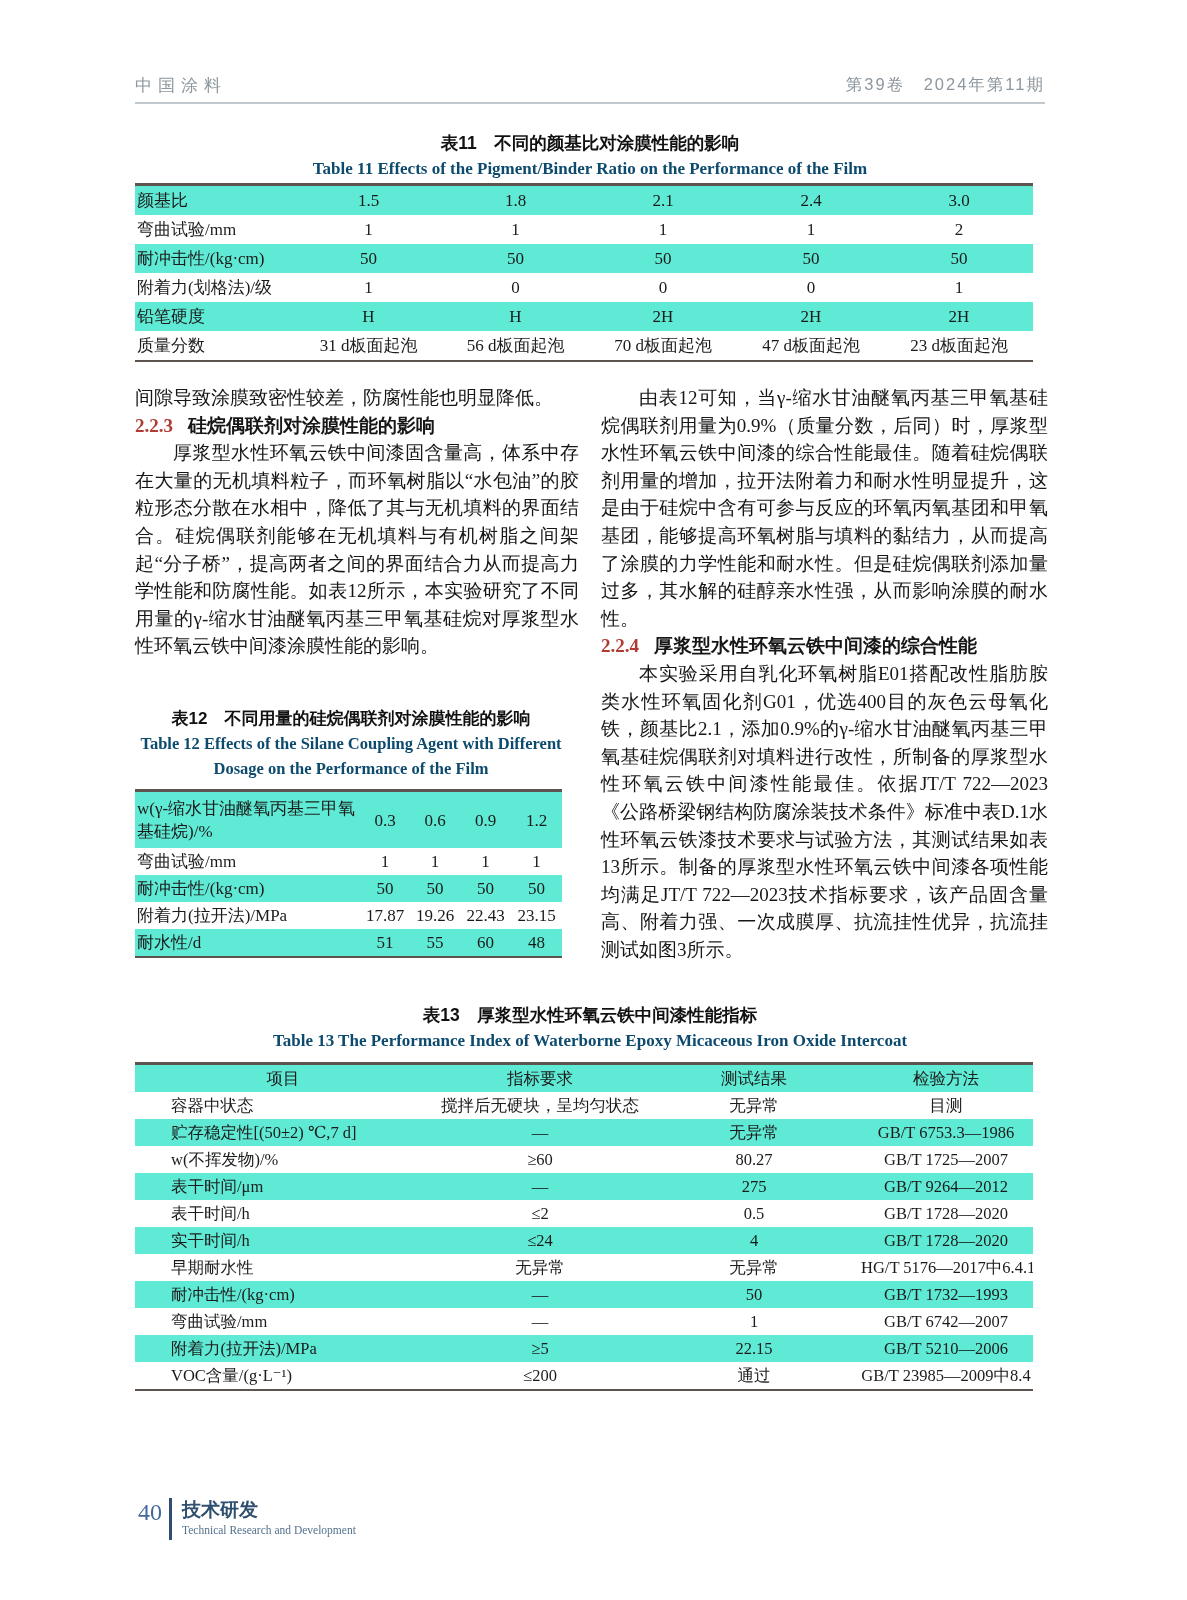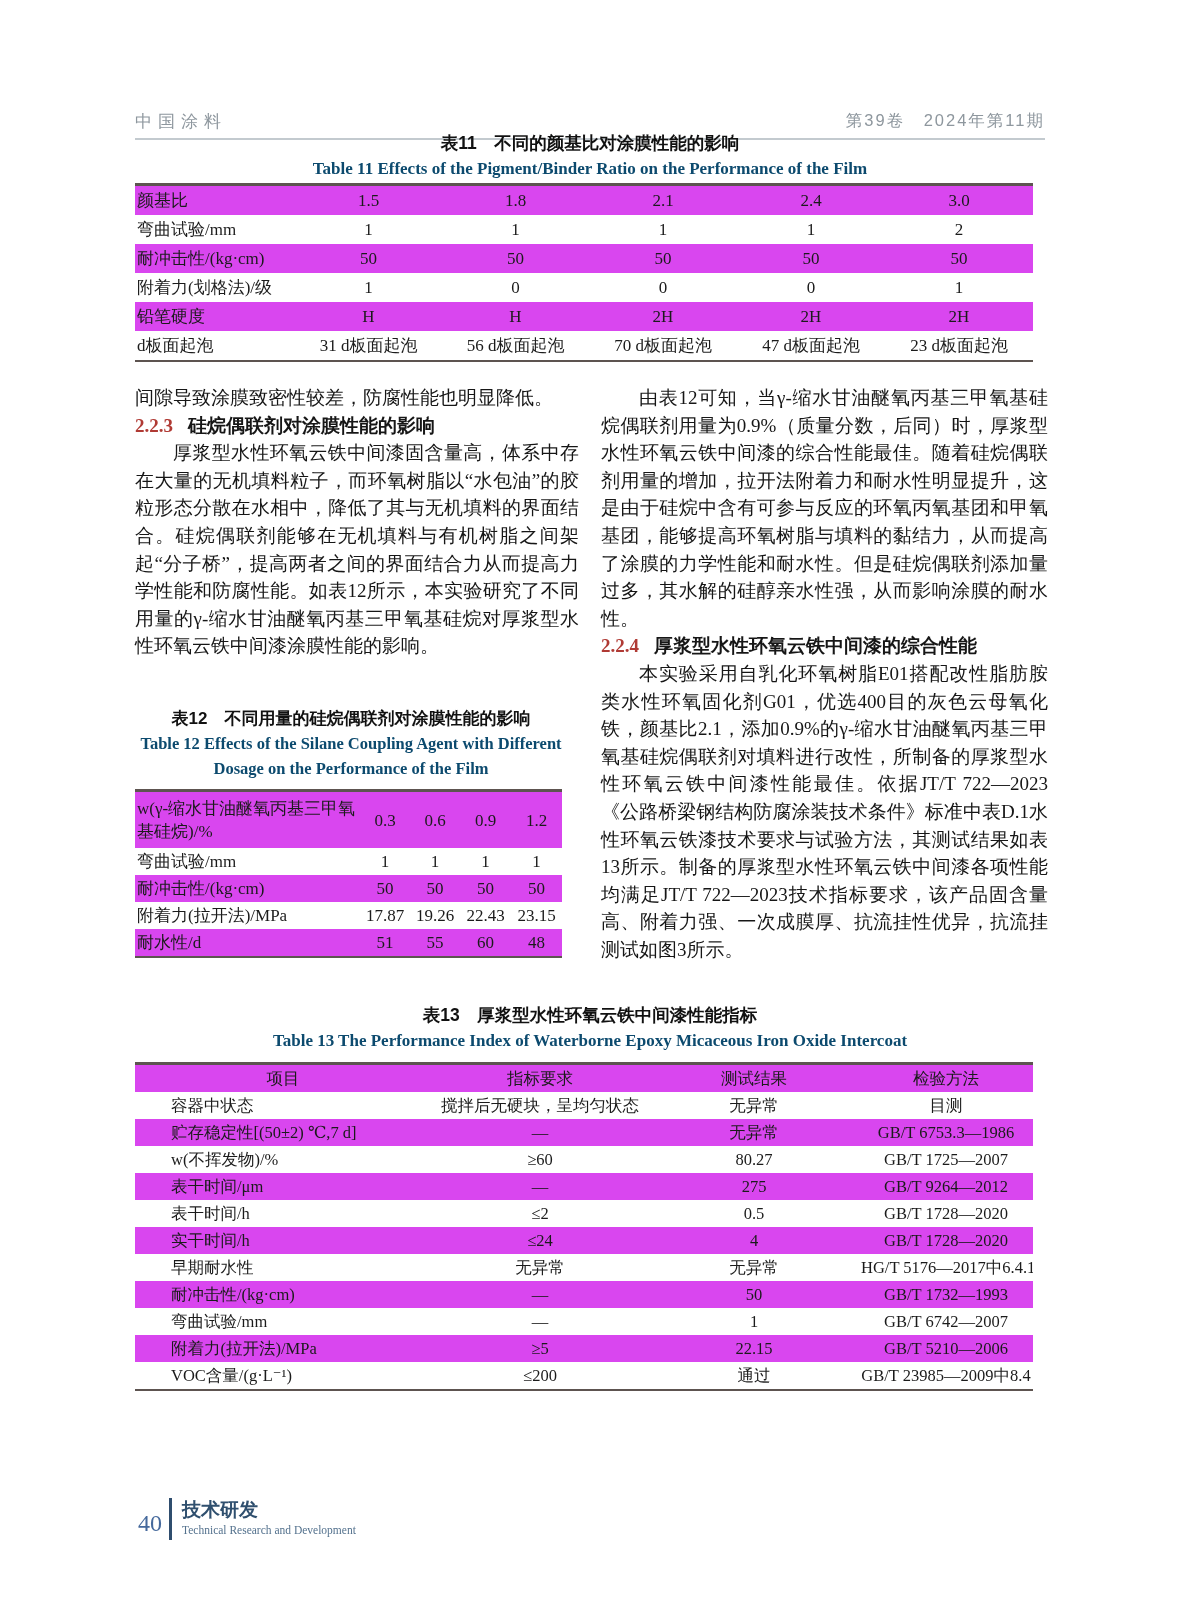--- a/index.html
+++ b/index.html
@@ -6,56 +6,56 @@
   body{
     width:1187px;height:1600px;position:relative;background:#ffffff;
     font-family:"Liberation Serif","DejaVu Serif",serif;color:#1b1b1b;
     -webkit-font-smoothing:antialiased;
   }
   .abs{position:absolute;}
 
   
   #pagehead{left:135px;top:74px;width:910px;height:30px;
     display:flex;justify-content:space-between;align-items:flex-start;
-    border-bottom:2px solid #c3cacf;padding-bottom:6px;box-sizing:border-box;margin-top:36px;}
+    border-bottom:2px solid #c3cacf;padding-bottom:6px;box-sizing:border-box;}
   .head-journal{font-size:17px;color:#8e979e;letter-spacing:6px;font-family:"Liberation Sans",sans-serif;}
   .head-issue{font-size:16.5px;color:#8e979e;letter-spacing:2px;font-family:"Liberation Sans",sans-serif;}
 
   
   .cap{text-align:center;}
   .cap-zh{font-family:"Liberation Sans","DejaVu Sans",sans-serif;font-weight:bold;
     font-size:17.5px;line-height:25px;color:#111;}
   .cap-en{font-family:"Liberation Serif","DejaVu Serif",serif;font-weight:bold;
     font-size:17px;line-height:26px;color:#0c4a6e;}
 
   
   table.paper{border-collapse:collapse;width:100%;table-layout:fixed;
     border-top:3px solid #5d5450;border-bottom:2px solid #5d5450;}
   table.paper td{font-size:17px;padding:2px 2px;vertical-align:middle;
     overflow:hidden;white-space:nowrap;}
-  tr.r-pink{background:#d946ef;}
+  tr.r-pink{background:#5eead4;}
   tr.r-white{background:#ffffff;}
   td.lbl{text-align:left;padding-left:13px;}
   td.val,td.hval{text-align:center;}
   #table11 td{height:25px;}
   #table12 td{height:23px;}
   #table12 tr:first-child td{white-space:normal;line-height:23px;padding-top:5px;padding-bottom:5px;}
   #table13 td{height:23px;font-size:16.5px;padding-left:36px;}
 
   
   .bodycol p{margin:0;font-size:19px;line-height:27.6px;text-align:justify;
     font-family:"Liberation Serif","DejaVu Serif",serif;color:#161616;}
   .bodycol p.indent{text-indent:2em;}
   .sec-head{margin:0;font-size:19px;line-height:27.6px;
     font-family:"Liberation Sans","DejaVu Sans",sans-serif;font-weight:bold;color:#111;}
   .sec-num{color:#b03a34;margin-right:15px;font-weight:bold;}
 
   
   #pagefoot{left:133px;top:1498px;display:flex;align-items:flex-start;}
-  .foot-num{font-size:24px;color:#45699c;width:34px;text-align:center;margin-top:12px;
+  .foot-num{font-size:24px;color:#45699c;width:34px;text-align:center;margin-top:1px;
     font-family:"Liberation Serif",serif;}
   .foot-bar{width:3px;height:42px;background:#2f4d6e;margin:0 10px 0 2px;}
   .foot-zh{font-family:"Liberation Sans","DejaVu Sans",sans-serif;font-weight:bold;
     font-size:19px;color:#2f4f6e;line-height:24px;}
   .foot-en{font-size:11.5px;color:#53718d;line-height:16px;
     font-family:"Liberation Serif",serif;}
 </style>
 </head>
 <body>
 
@@ -114,21 +114,21 @@
         </tr>
         <tr class="r-pink">
           <td class="lbl">铅笔硬度</td>
           <td class="val">H</td>
           <td class="val">H</td>
           <td class="val">2H</td>
           <td class="val">2H</td>
           <td class="val">2H</td>
         </tr>
         <tr class="r-white">
-          <td class="lbl">d板面起泡</td>
+          <td class="lbl">质量分数</td>
           <td class="val">31 d板面起泡</td>
           <td class="val">56 d板面起泡</td>
           <td class="val">70 d板面起泡</td>
           <td class="val">47 d板面起泡</td>
           <td class="val">23 d板面起泡</td>
         </tr>
       </tbody>
   </table>
 </div>
 

